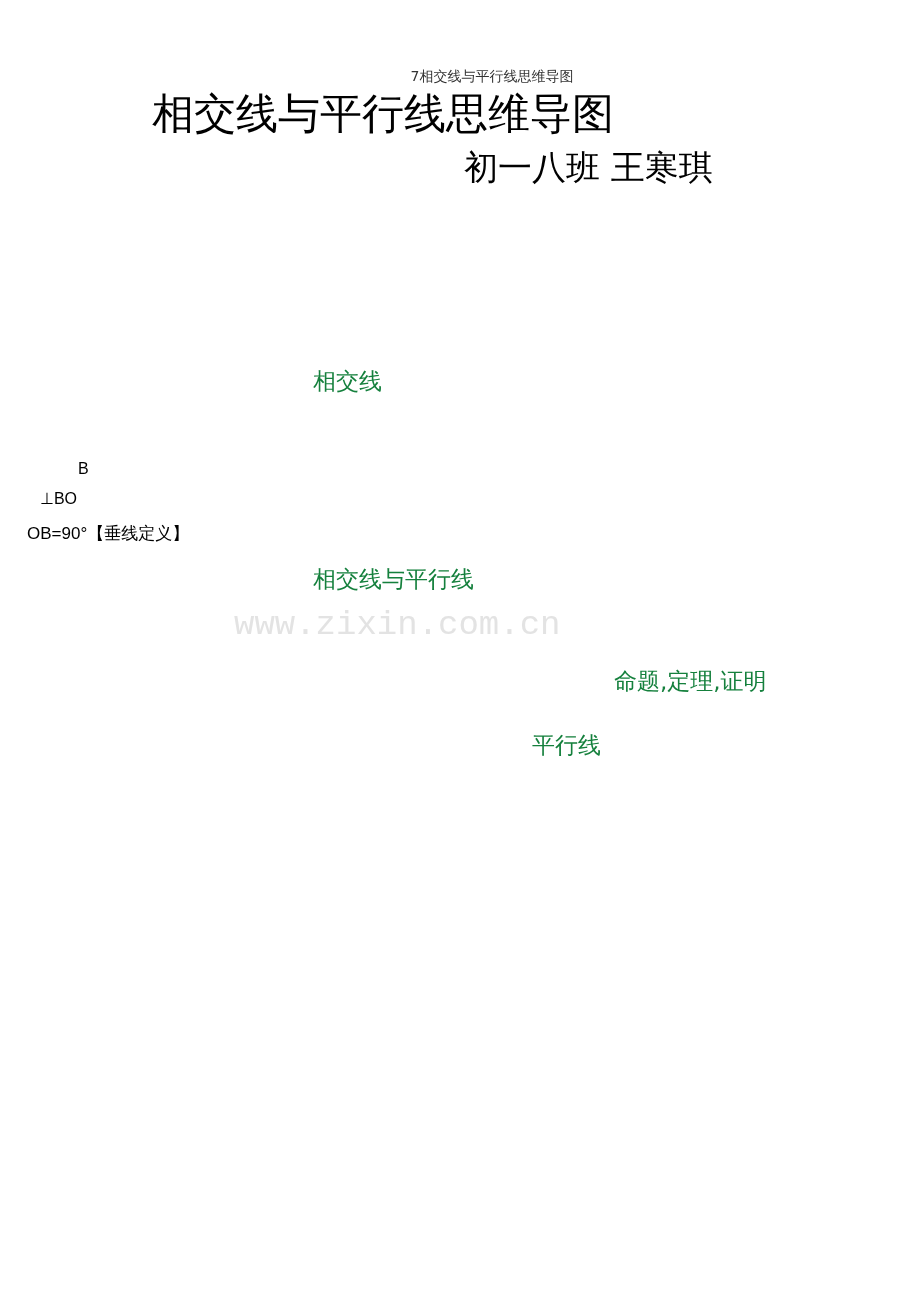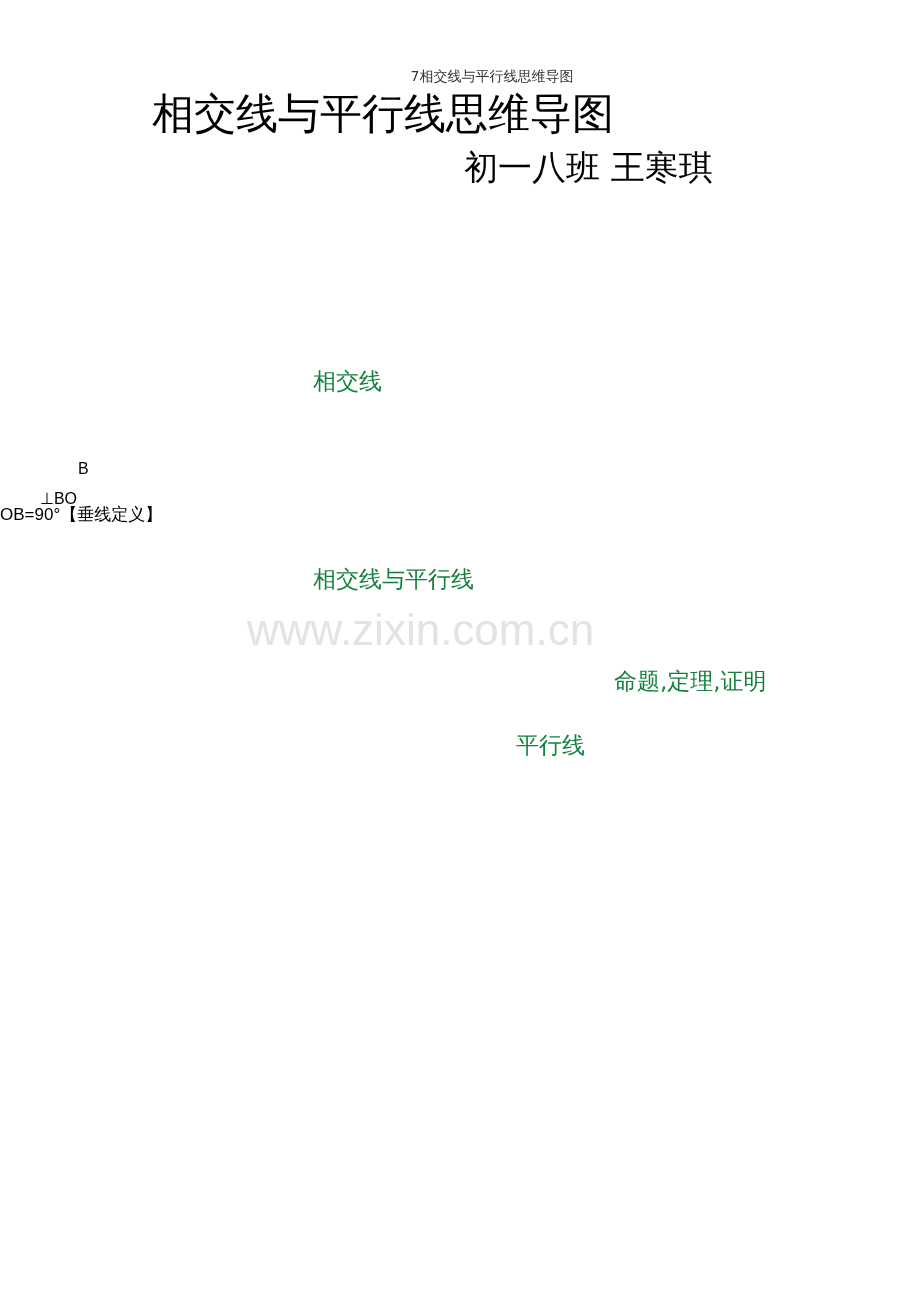--- a/index.html
+++ b/index.html
@@ -6,27 +6,27 @@
     body { width: 920px; height: 1302px; position: relative; overflow: hidden;
            font-family: "DejaVu Sans", "Liberation Sans", sans-serif; color: #000; }
     .abs { position: absolute; white-space: nowrap; line-height: 1; }
     .header { left: 0; width: 920px; top: 69px; text-align: center; font-size: 14px; color: #333; margin-left: 32px; }
     .title { left: 152px; top: 93px; font-size: 42px; font-family: "DejaVu Serif", serif; font-weight: normal; margin: 0; }
     .author { left: 464px; top: 150px; font-size: 34px; font-family: "DejaVu Serif", serif; text-align: center; }
     .node { font-size: 23px; color: #15803d; }
     .n1 { left: 313px; top: 370px; }
     .n2 { left: 313px; top: 568px; }
     .n3 { left: 614px; top: 670px; }
-    .n4 { left: 516px; top: 734px; }
+    .n4 { left: 532px; top: 734px; }
     .frag { font-size: 16px; font-family: "Liberation Sans", sans-serif; }
     .f1 { left: 78px; top: 461px; }
     .f2 { left: 0px; top: 491px; margin-left: 40px; }
-    .f3 { left: 0px; top: 506px; font-size: 17px; }
-    .watermark { left: 247px; top: 608px; font-size: 44px; color: #e3e3e3;
-                 font-family: Liberation Sans, sans-serif; letter-spacing: 0px; }
+    .f3 { left: 0px; top: 525px; font-size: 17px; padding-left: 27px; }
+    .watermark { left: 234px; top: 608px; font-size: 34px; color: #e3e3e3;
+                 font-family: Liberation Mono, monospace; letter-spacing: 0px; }
   </style>
 </head>
 <body>
 
 <div class="abs header">7相交线与平行线思维导图</div>
 
 <h1 class="abs title">相交线与平行线思维导图</h1>
 <div class="abs author">初一八班  王寒琪</div>
 
 <div class="abs node n1">相交线</div>

